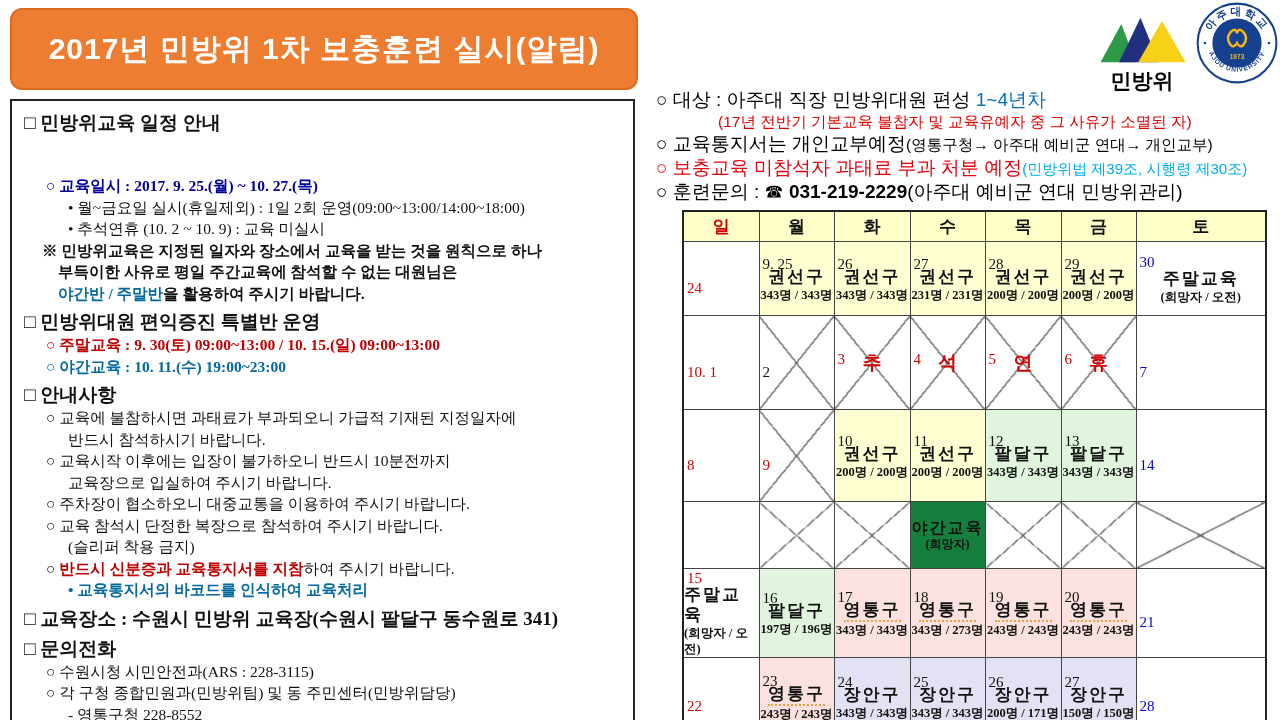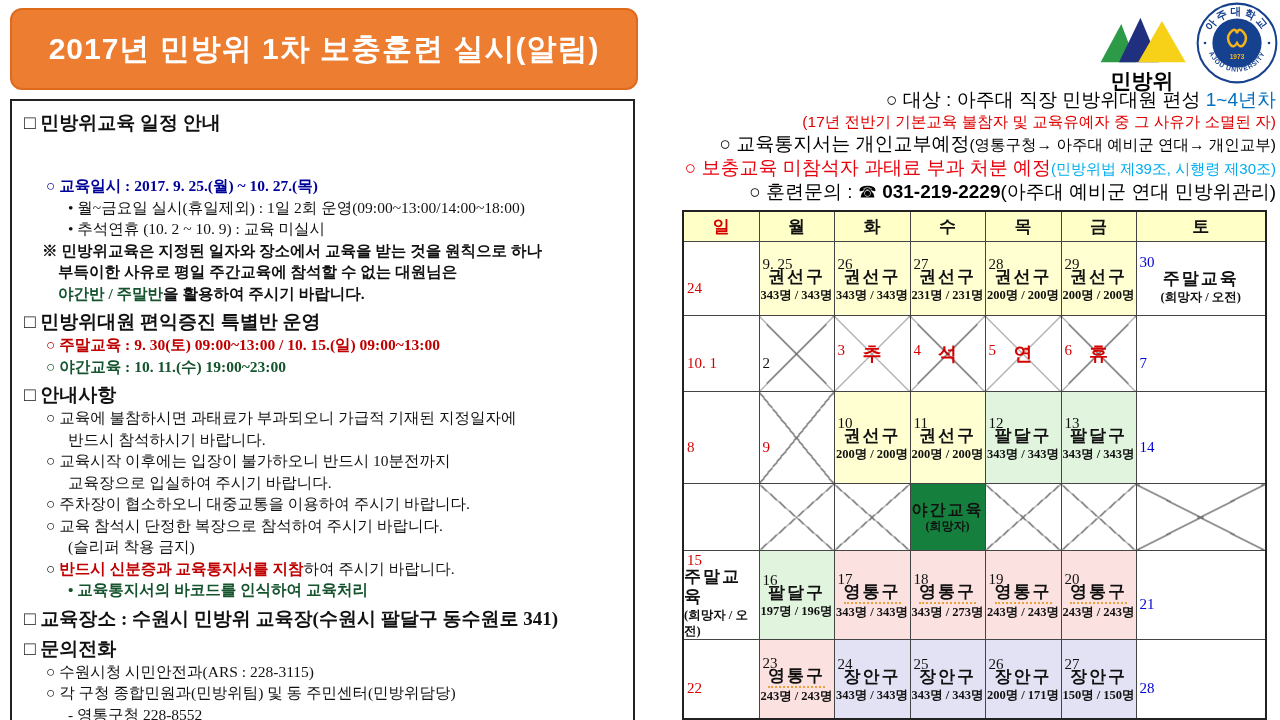--- a/index.html
+++ b/index.html
@@ -23,44 +23,44 @@
     border:2px solid #222;background:#fff;padding:10px 8px 6px 12px;box-sizing:content-box;}
   .leftbox{width:601px;}
   .ln{font-size:15.5px;line-height:21.5px;white-space:nowrap;}
   .h1{font-size:19px;font-weight:bold;line-height:24px;margin-top:6px;}
   .h1.first{margin-top:0;}
   .ind1{padding-left:22px;}   
   .ind2{padding-left:44px;}  
   .ind1c{padding-left:44px;}  
   .navy{color:#00009A;font-weight:bold;margin-top:40px;}
   .red{color:#C00000;font-weight:bold;}
-  .blue{color:#14532d;font-weight:bold;}
+  .blue{color:#0369a1;font-weight:bold;}
   .note{font-weight:bold;padding-left:18px;}
   .notec{font-weight:bold;padding-left:34px;}
   .urlsmall{font-weight:normal;font-size:16px;}
 
   
   .rinfo{position:absolute;left:656px;top:88px;width:620px;
-    font-family:"Liberation Sans",sans-serif;text-align:right;}
+    font-family:"Liberation Sans",sans-serif;}
   .rln{font-size:19px;line-height:23px;color:#000;white-space:nowrap;}
   .rsub{font-size:15.5px;line-height:21px;padding-left:62px;color:#E00000;}
   .rblue{color:#0070C0;}
   .rred{color:#E8000D;}
   .rcyan{color:#00AEEF;font-size:15px;}
   .rsmall{font-size:15.5px;}
   .rbold{font-weight:bold;}
 
   
   table.cal{position:absolute;left:682px;top:210px;border-collapse:collapse;
     table-layout:fixed;width:583px;}
   table.cal td,table.cal th{border:1px solid #444;padding:0;overflow:hidden;}
   table.cal{border:2px solid #222;}
   th.dh{background:#FFFFC8;font-size:17px;font-weight:bold;height:29px;color:#111;}
   th.dh.sun{color:#D40000;}
-  tr.rh1{height:74px;} tr.rh2{height:76px;} tr.rh3{height:92px;}
+  tr.rh1{height:74px;} tr.rh2{height:94px;} tr.rh3{height:92px;}
   tr.rhn{height:67px;} tr.rh4{height:79px;} tr.rh5{height:79px;}
   .cw{position:relative;width:100%;height:100%;display:flex;flex-direction:column;
       align-items:center;justify-content:center;}
   .num{position:absolute;top:1px;left:3px;font-size:15px;line-height:16px;}
   .nr{color:#D40000;} .nk{color:#111;} .nb{color:#0000D4;}
   .nm{font-size:17px;font-weight:bold;letter-spacing:2px;line-height:20px;margin-top:12px;}
   .ct{font-size:12.5px;font-weight:bold;line-height:16px;}
   .sp{border-bottom:2px dotted #E8A33D;}
   td.bg-y{background:#FFFFD2;} td.bg-g{background:#E0F4DE;}
   td.bg-p{background:#FBE1DF;} td.bg-l{background:#E2E2F4;}

